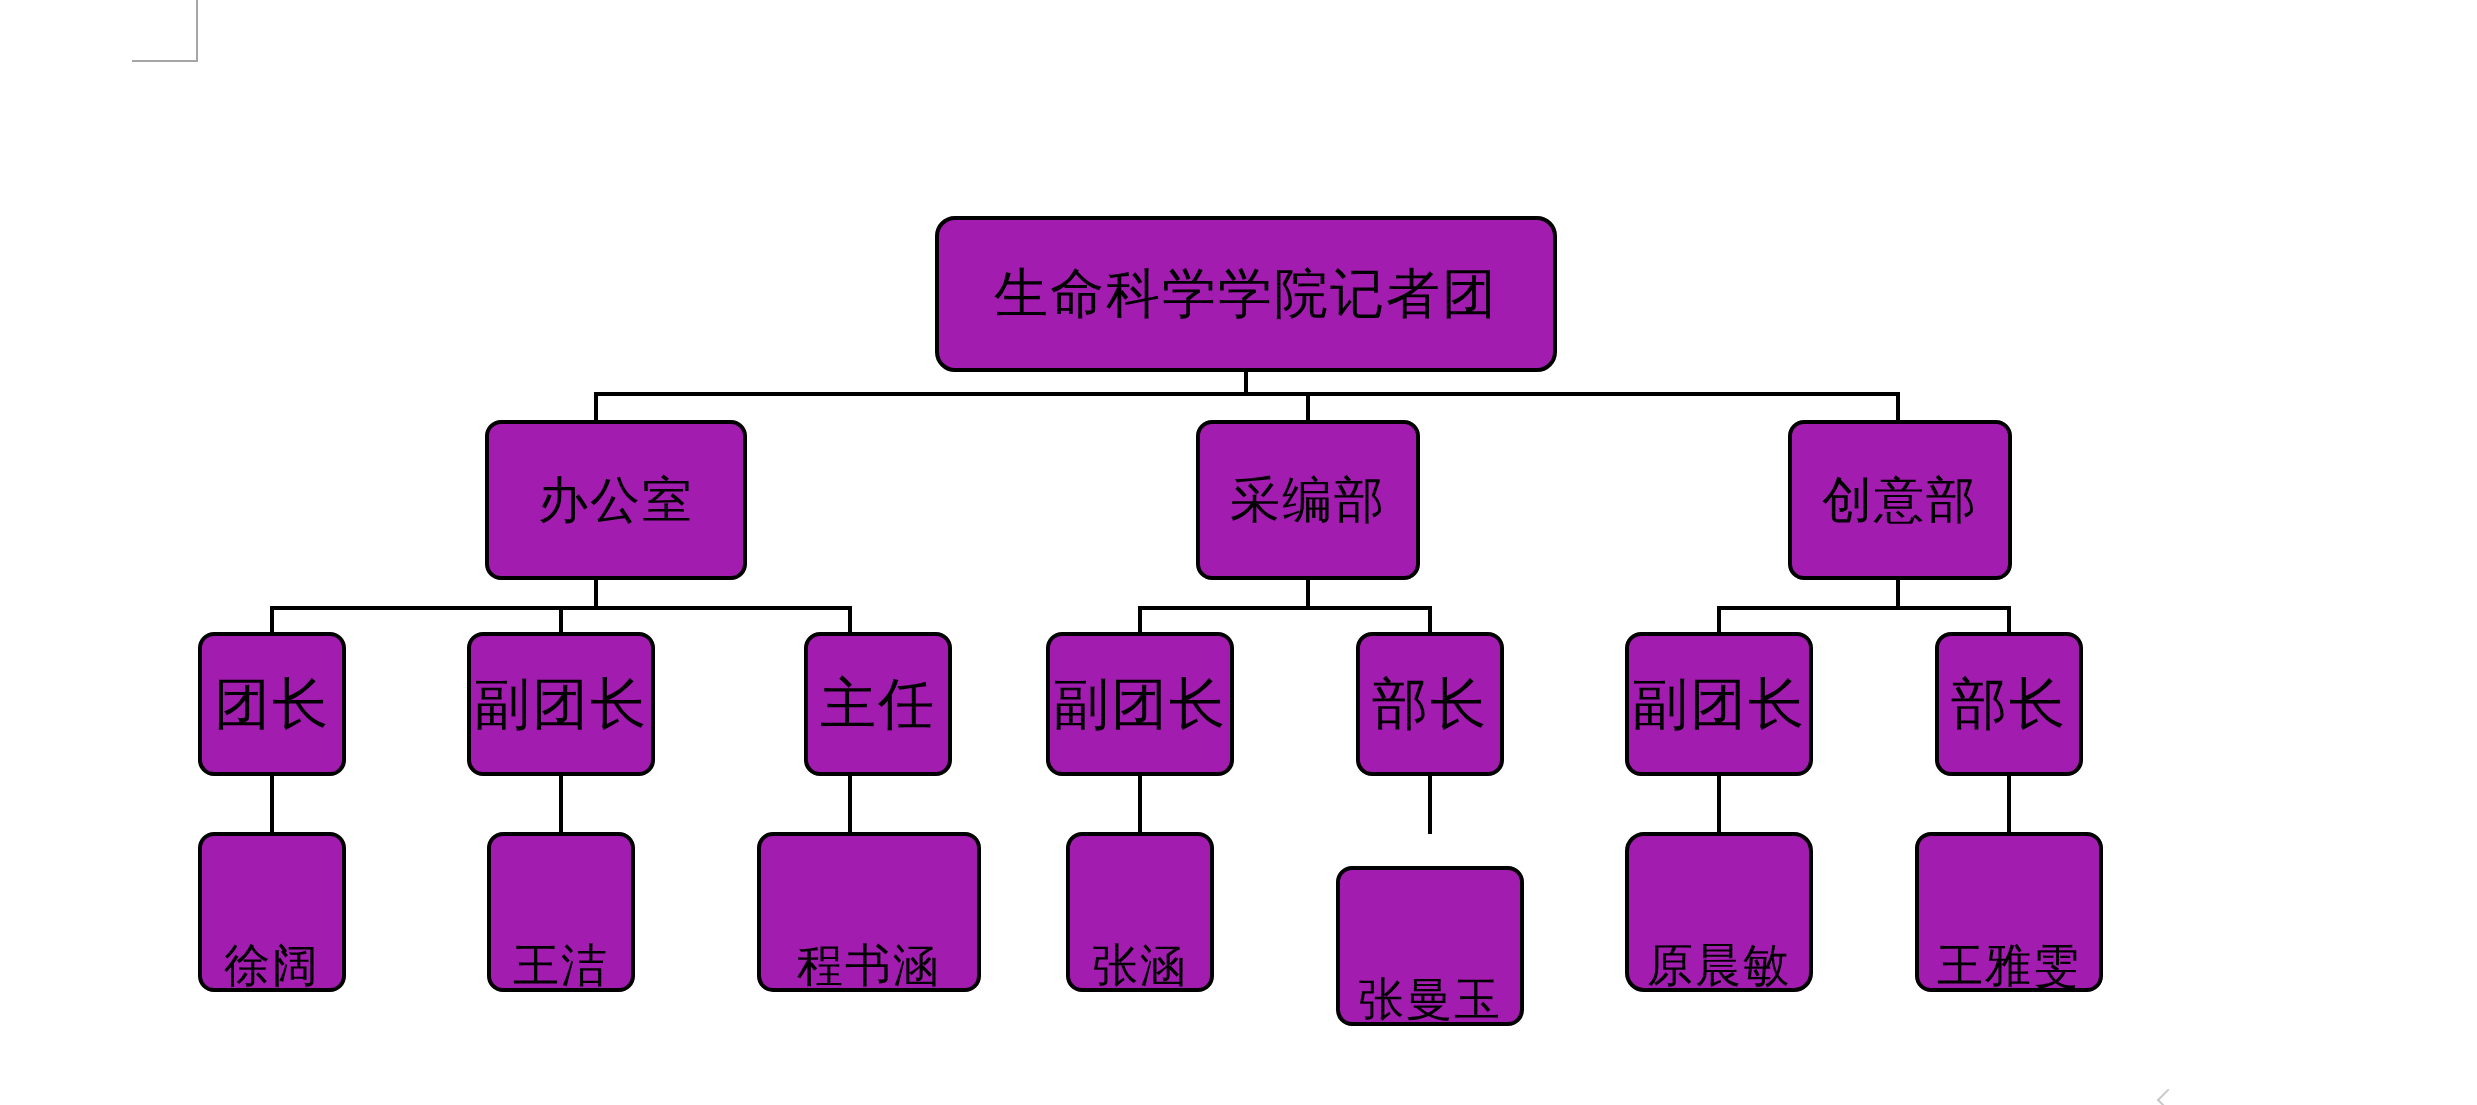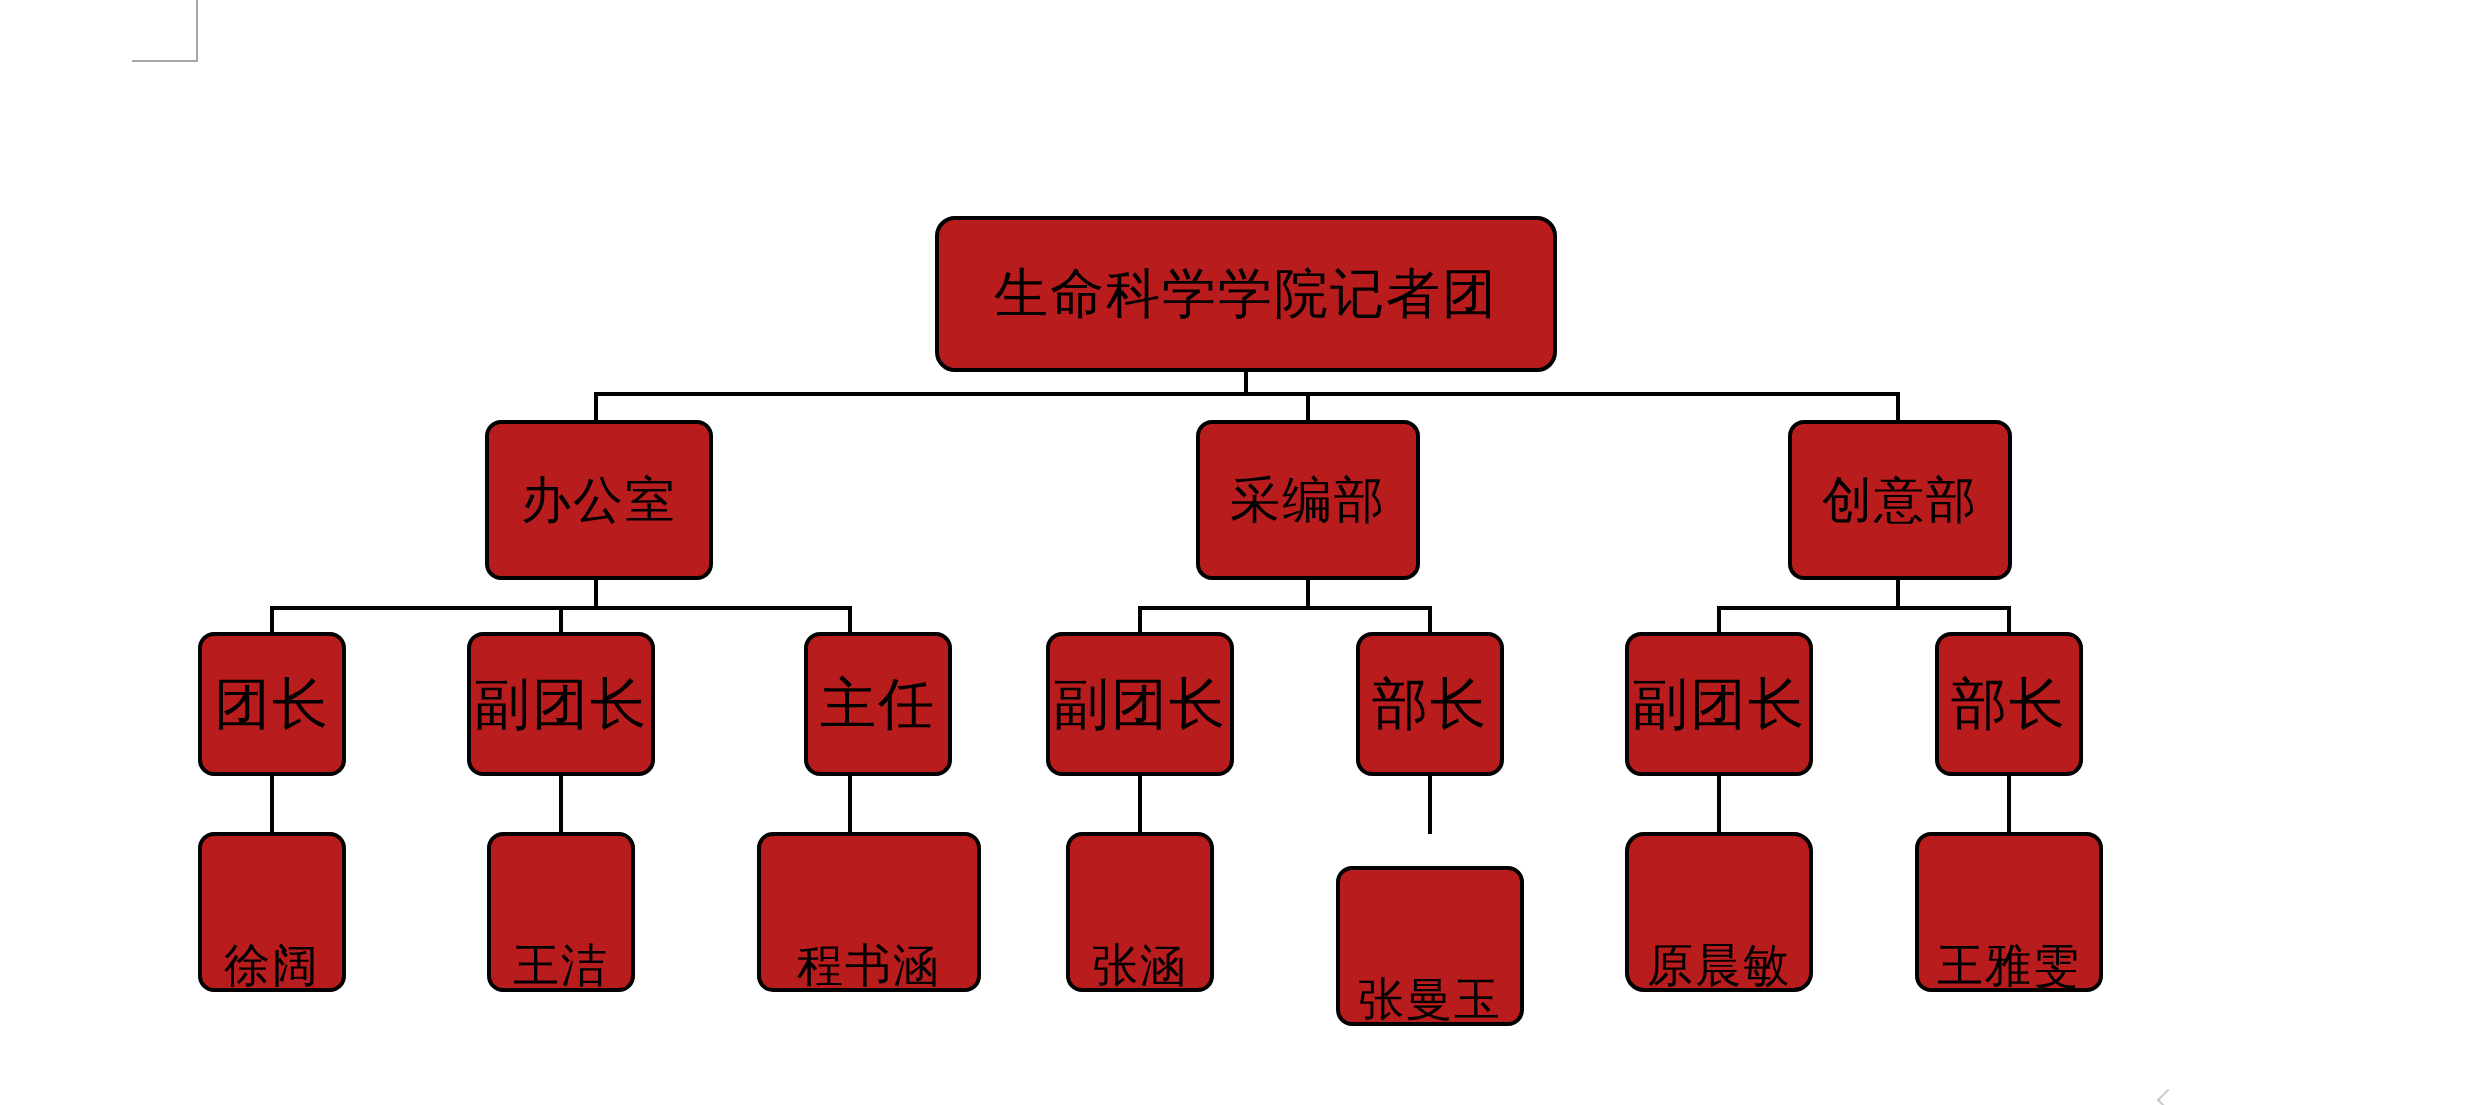--- a/index.html
+++ b/index.html
@@ -33,42 +33,42 @@
     width: 14px; height: 14px;
     border-width: 2px 0 0 2px;
     transform: rotate(-45deg);
     opacity: .6;
   }
 
   
   .node {
     position: absolute;
     box-sizing: border-box;
-    background: #b91c1c;
+    background: #a21caf;
     border: 4px solid #000000;
     border-radius: 16px;
     display: flex;
     align-items: center;
     justify-content: center;
     color: #000000;
     line-height: 1;
     z-index: 3;
     white-space: nowrap;
   }
   .node-label {
     display: block;
     letter-spacing: 2px;
   }
 
   .n-root       { left: 935px;  top: 216px; width: 622px; height: 156px; border-radius: 20px; }
   .n-root .node-label { font-size: 54px; }
 
   .n-dept       { top: 420px; height: 160px; }
   .n-dept .node-label { font-size: 50px; }
-  .n-dept-0     { left: 485px;  width: 228px; }
+  .n-dept-0     { left: 485px;  width: 262px; }
   .n-dept-1     { left: 1196px; width: 224px; }
   .n-dept-2     { left: 1788px; width: 224px; }
 
   .n-role       { top: 632px; height: 144px; }
   .n-role .node-label { font-size: 56px; }
   .n-name       { top: 832px; height: 160px; align-items: flex-end; }
   .n-name .node-label { font-size: 46px; }
 
   
   .line {

